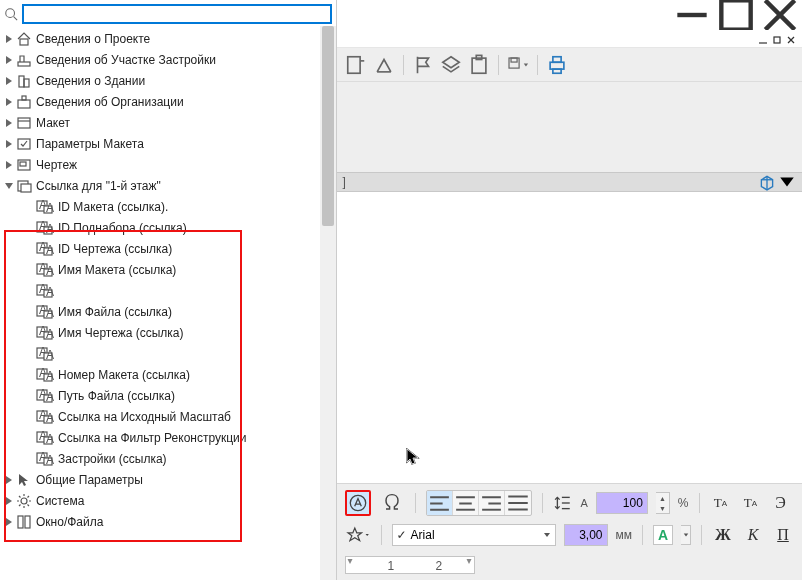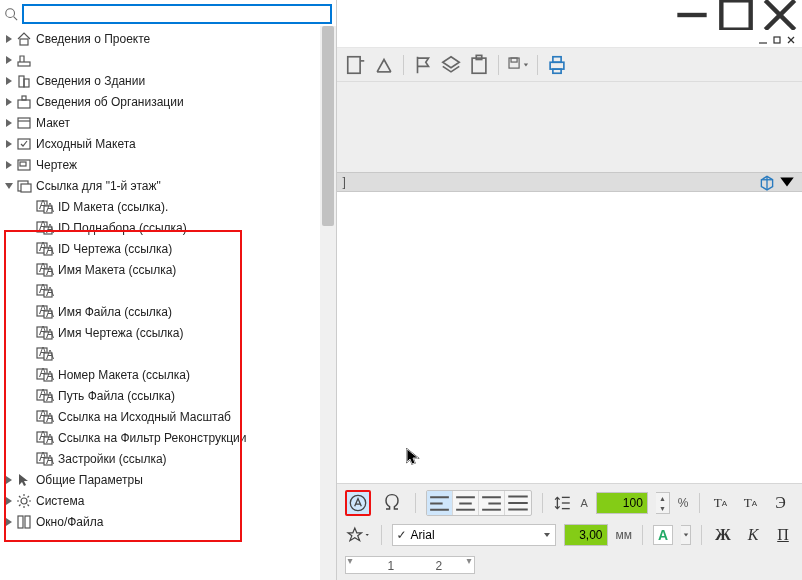--- a/index.html
+++ b/index.html
@@ -44,21 +44,21 @@
   
   .bottom-controls { border-top: 1px solid #d6d6d6; background: #eee; padding: 6px 8px; display: flex; flex-direction: column; gap: 6px; }
   .ctrl-row { display: flex; align-items: center; gap: 8px; }
   .icon-btn { width: 26px; height: 26px; display: flex; align-items: center; justify-content: center; border: 1px solid transparent; border-radius: 2px; color: #444; }
   .icon-btn.active { background: #cfe6fb; border: 1px solid #7ab8eb; }
   .icon-btn.red-outline { border: 2px solid #e11; }
   .align-group { display: flex; border: 1px solid #c4c4c4; border-radius: 2px; overflow: hidden; background: #f6f6f6; }
   .align-btn { width: 26px; height: 24px; display: flex; align-items: center; justify-content: center; color: #555; border-right: 1px solid #d8d8d8; }
   .align-btn:last-child { border-right: none; }
   .align-btn.active { background: #cfe6fb; }
-  .num-input { width: 52px; height: 22px; border: 1px solid #c4c4c4; background: #84cc16; padding: 0 4px; text-align: right; }
+  .num-input { width: 52px; height: 22px; border: 1px solid #c4c4c4; background: #c4b5fd; padding: 0 4px; text-align: right; }
   .spin { width: 14px; height: 22px; display: flex; flex-direction: column; border: 1px solid #c4c4c4; border-left: none; background: #f3f3f3; }
   .spin div { flex: 1; display: flex; align-items: center; justify-content: center; font-size: 7px; color: #555; }
   .pct { color: #555; }
   .font-select { width: 164px; height: 22px; border: 1px solid #c4c4c4; background: #fff; display: flex; align-items: center; padding: 0 4px; justify-content: space-between; }
   .font-chk { color: #333; margin-right: 4px; }
   .mm { color: #555; }
   .clr-swatch { width: 20px; height: 20px; border: 1px solid #c4c4c4; background: #fff; display: flex; align-items: center; justify-content: center; }
   .clr-swatch span { color: #2a5; font-weight: bold; font-size: 14px; }
   .style-btn { width: 22px; height: 22px; display: flex; align-items: center; justify-content: center; color: #333; font-family: "Times New Roman", serif; font-size: 16px; }
   .style-btn.bold { font-weight: bold; }
@@ -110,20 +110,21 @@
             <svg class="fill" viewBox="0 0 10 10">
               <polygon points="2,1 8,5 2,9"></polygon>
             </svg>
           </span>
         <span class="node-icon">
             <svg viewBox="0 0 16 16">
               <rect x="2" y="10" width="12" height="4"></rect>
               <polyline points="4,10 4,4 8,4 8,10"></polyline>
             </svg>
           </span>
+        <span class="label">Сведения об Участке Застройки</span>
       </div>
       <div class="tree-row">
         <span class="arrow">
             <svg class="fill" viewBox="0 0 10 10">
               <polygon points="2,1 8,5 2,9"></polygon>
             </svg>
           </span>
         <span class="node-icon">
             <svg viewBox="0 0 16 16">
               <rect x="3" y="3" width="5" height="11"></rect>
@@ -165,21 +166,21 @@
             <svg class="fill" viewBox="0 0 10 10">
               <polygon points="2,1 8,5 2,9"></polygon>
             </svg>
           </span>
         <span class="node-icon">
             <svg viewBox="0 0 16 16">
               <rect x="2" y="3" width="12" height="10"></rect>
               <polyline points="5,8 7,10 11,5"></polyline>
             </svg>
           </span>
-        <span class="label">Исходный Макета</span>
+        <span class="label">Параметры Макета</span>
       </div>
       <div class="tree-row">
         <span class="arrow">
             <svg class="fill" viewBox="0 0 10 10">
               <polygon points="2,1 8,5 2,9"></polygon>
             </svg>
           </span>
         <span class="node-icon">
             <svg viewBox="0 0 16 16">
               <rect x="2" y="3" width="12" height="10"></rect>

